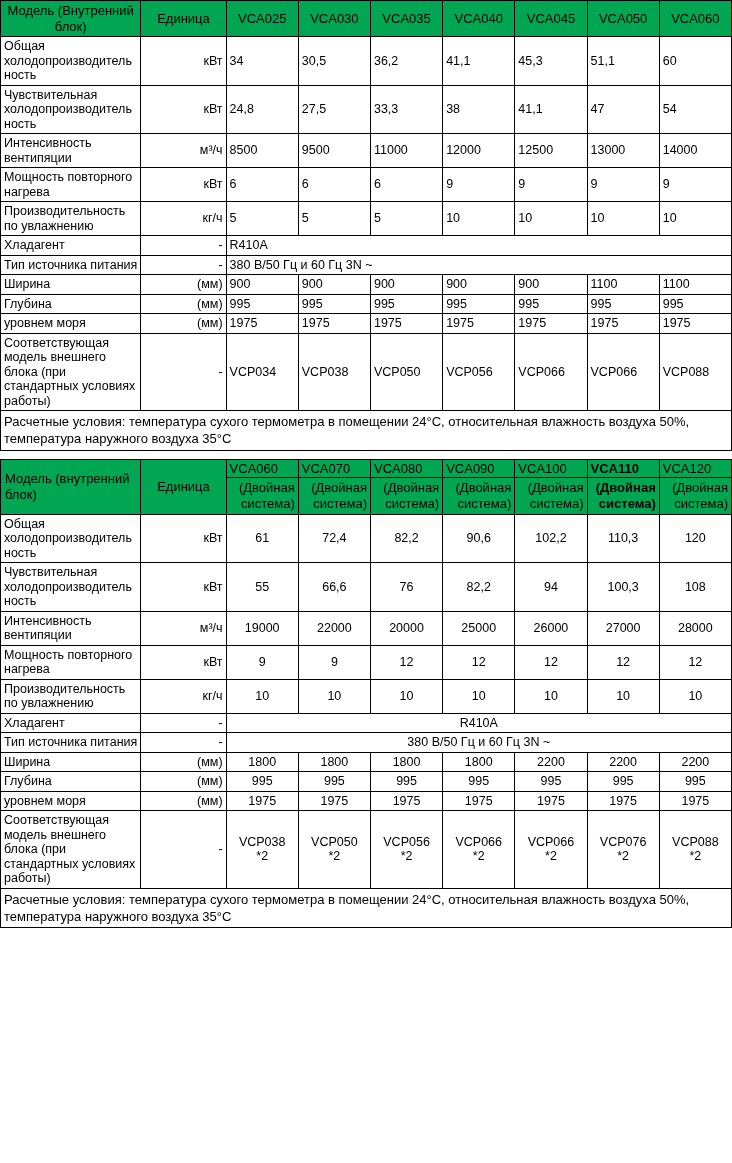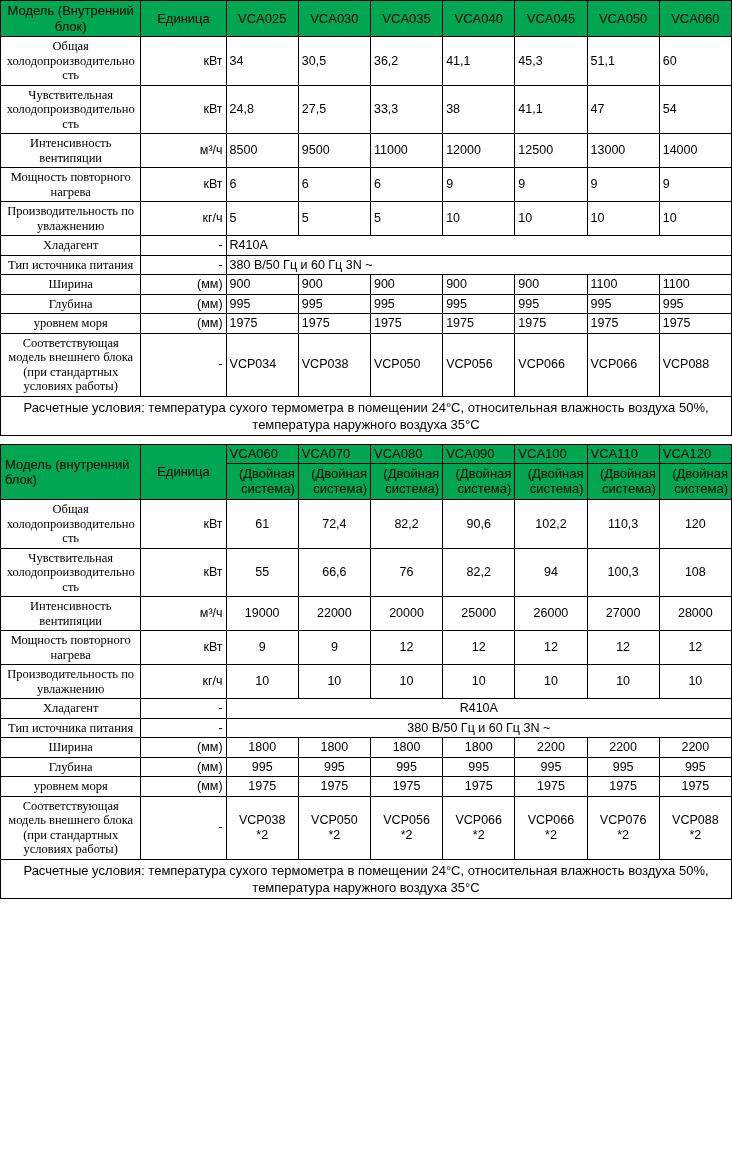--- a/index.html
+++ b/index.html
@@ -65,23 +65,22 @@
   }
   .hdr2 .mdl-top {
     border-bottom: 1px solid #000000;
     margin: -2px -3px 2px -3px;
     padding: 1px 3px 1px 3px;
     text-align: left;
   }
 
   
   .label {
-    text-align: center;
+    text-align: left;
     padding-left: 3px;
-    font-family: Liberation Serif, serif;
   }
   .unit {
     text-align: right;
   }
   .val-left {
     text-align: left;
     padding-left: 4px;
   }
   .val-center {
     text-align: center;
@@ -89,21 +88,21 @@
   .merged-left {
     text-align: left;
     padding-left: 4px;
   }
   .merged-center {
     text-align: center;
   }
 
   
   .note td {
-    text-align: center;
+    text-align: left;
     padding: 3px 4px 4px 4px;
     font-size: 13px;
     line-height: 1.33;
     border: 1px solid #000000;
   }
 
   .gap {
     height: 8px;
     line-height: 8px;
     font-size: 0;
@@ -296,21 +295,21 @@
             <span class="mdl">(Двойная система)</span>
           </th>
         <th style="vertical-align: top; text-align: left;">
             <span class="mdl mdl-top">VCA090</span>
             <span class="mdl">(Двойная система)</span>
           </th>
         <th style="vertical-align: top; text-align: left;">
             <span class="mdl mdl-top">VCA100</span>
             <span class="mdl">(Двойная система)</span>
           </th>
-        <th style="vertical-align: top; text-align: left;">
+        <th style="vertical-align: top; text-align: left; font-weight: bold;">
             <span class="mdl mdl-top">VCA110</span>
             <span class="mdl">(Двойная система)</span>
           </th>
         <th style="vertical-align: top; text-align: left;">
             <span class="mdl mdl-top">VCA120</span>
             <span class="mdl">(Двойная система)</span>
           </th>
       </tr>
     </tbody>
     <tbody id="t2-body">

